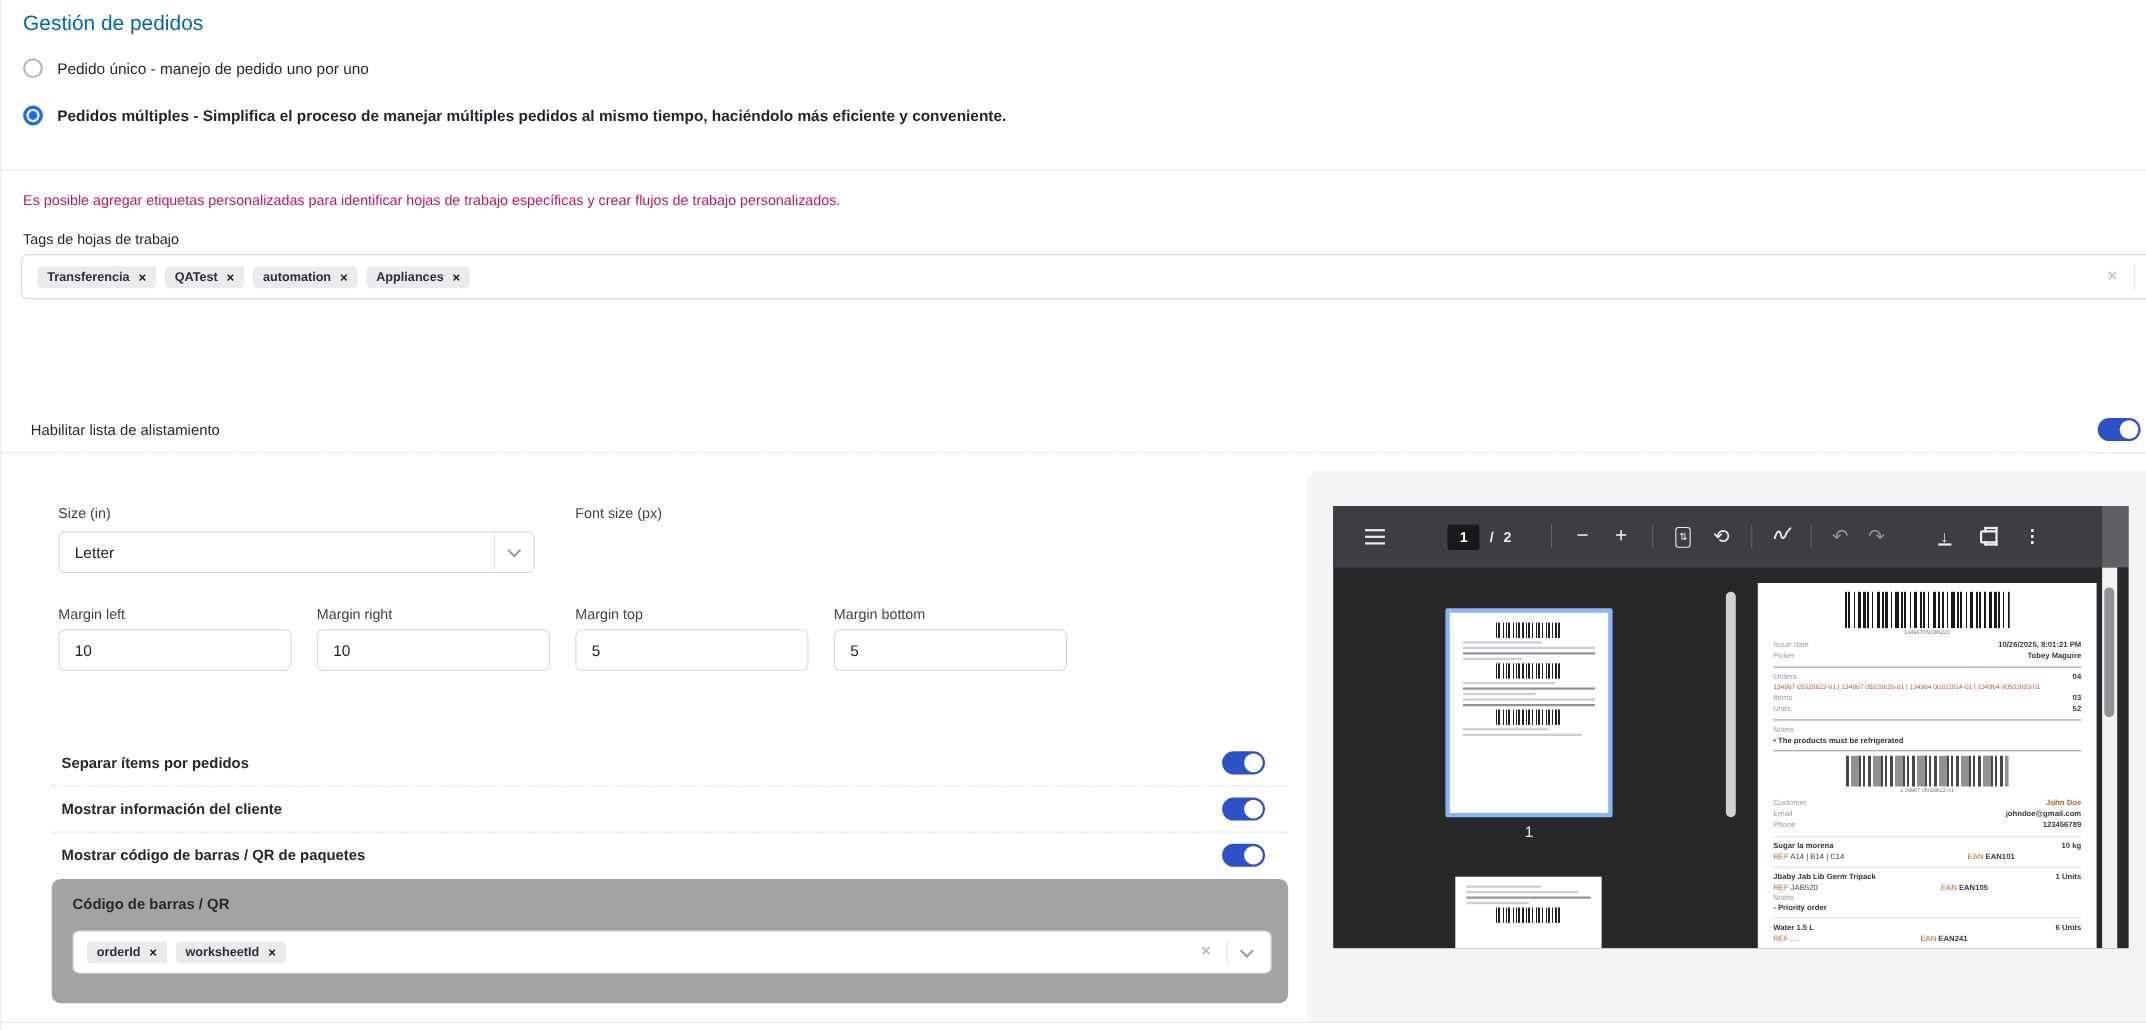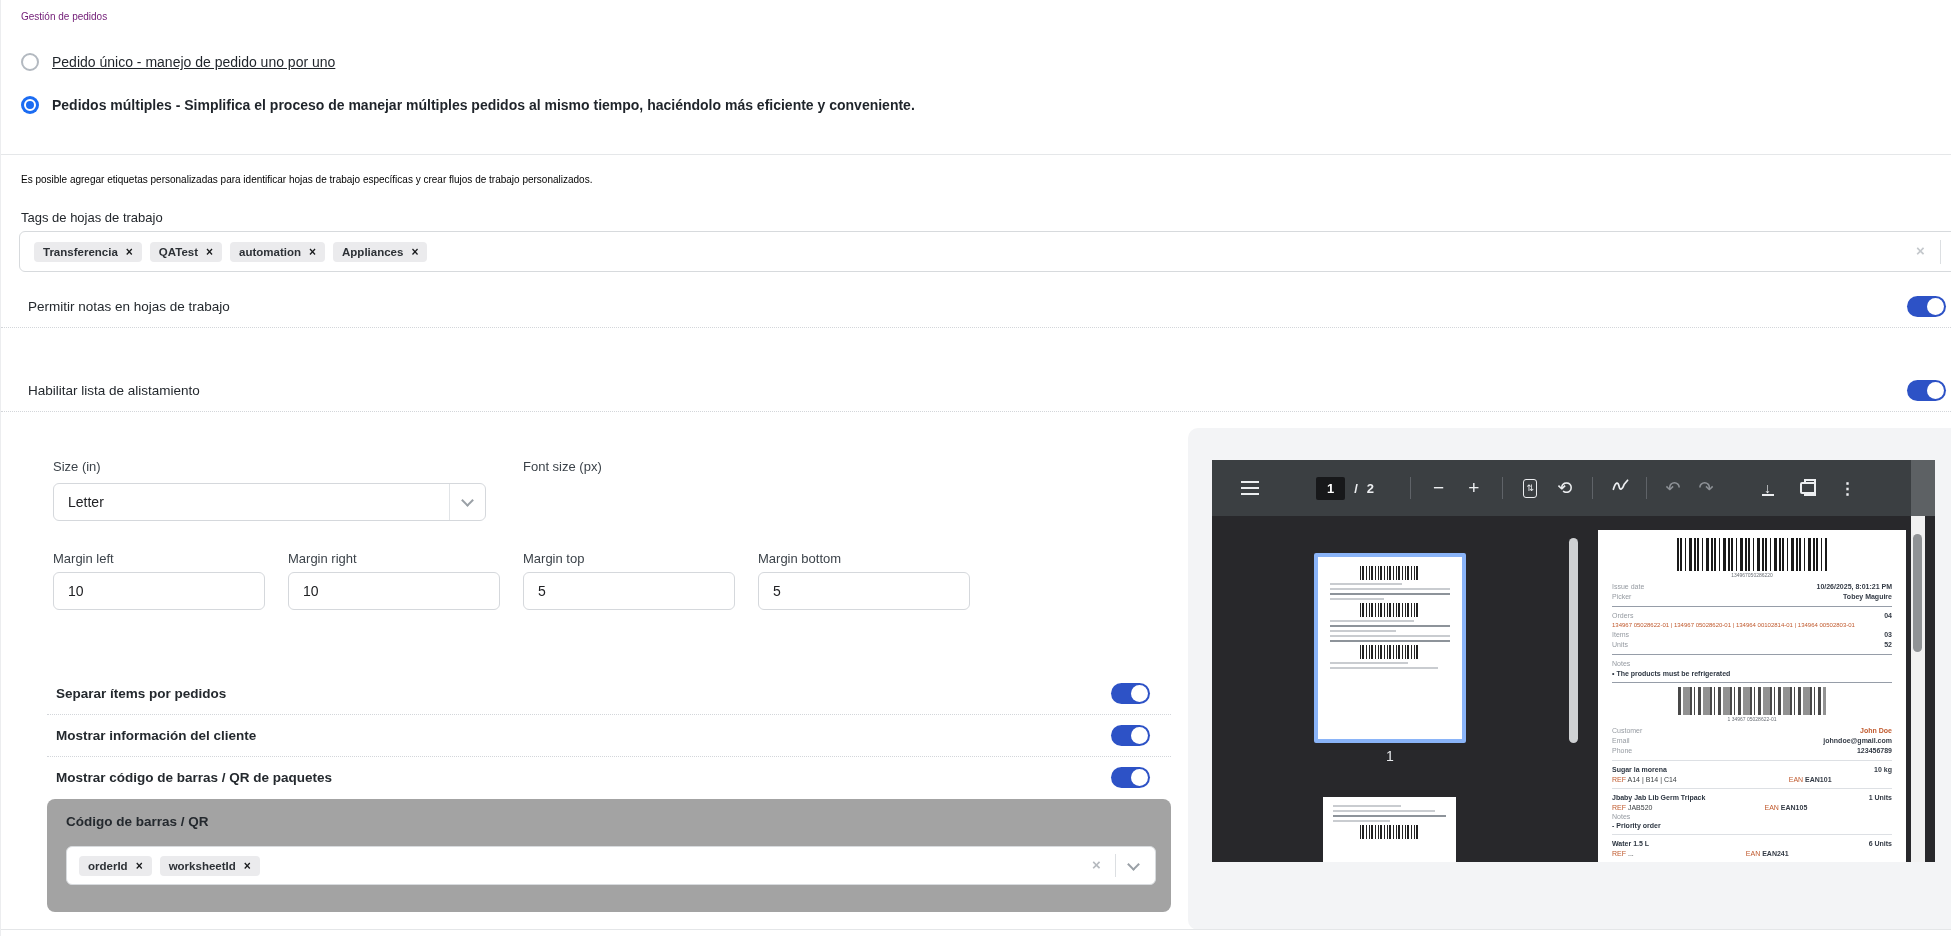--- a/index.html
+++ b/index.html
@@ -1,33 +1,33 @@
 <!DOCTYPE html>
 <html><head>
 <meta charset="utf-8">
 <style>
   * { margin:0; padding:0; box-sizing:border-box; }
   html,body { width:1951px; height:936px; overflow:hidden; background:#fff;
     font-family:"Liberation Sans", sans-serif; color:#23272c; }
   .page { position:absolute; inset:0; border-left:1px solid #ecedef; }
 
   
-  .h-title { position:absolute; left:20px; top:11px; font-size:10px; color:#701a75; }
+  .h-title { position:absolute; left:20px; top:11px; font-size:19px; color:#0369a1; }
   .radio-row { position:absolute; left:20px; display:flex; align-items:center; gap:13px; font-size:14px; color:#1f242a; }
-  .radio-row.r1 { top:53px;text-decoration:underline; }
+  .radio-row.r1 { top:53px; }
   .radio-row.r2 { top:96px;font-weight:bold; }
   .radio { width:18px; height:18px; border-radius:50%; flex:0 0 18px; position:relative; }
   .radio.off { border:2px solid #b3b9c0; background:#fff; }
   .radio.on  { background:#1c6cf2; }
   .radio.on::before { content:""; position:absolute; inset:3px; border-radius:50%; border:2px solid #fff; }
 
   .divider-top { position:absolute; left:0; right:0; top:154px; border-top:1px solid #e5e7e9; }
 
   
-  .desc { position:absolute; left:20px; top:174px; font-size:10px; color:#000000; }
+  .desc { position:absolute; left:20px; top:174px; font-size:13px; color:#be185d; }
   .tags-label { position:absolute; left:20px; top:210px; font-size:13px; color:#23272c; }
   .tags-input { position:absolute; left:18px; top:231px; width:1960px; height:41px;
     background:#fff; border:1px solid #d7dadd; border-radius:6px; display:flex; align-items:center; padding-left:14px; gap:8px; }
   .chip { display:inline-flex; align-items:center; gap:8px; background:#ebebed; border-radius:4px;
     padding:4px 9px; font-size:11.5px; font-weight:bold; color:#2d3136; }
   .chip .x { font-weight:bold; color:#17191b; cursor:pointer; font-size:12px; line-height:1; }
   .tags-clear { position:absolute; left:1896px; top:10px; color:#c4c8cc; font-size:15px; font-weight:bold; }
   .tags-sep { position:absolute; left:1920px; top:8px; width:1px; height:24px; background:#dcdfe2; }
   .chev { display:inline-block; width:9px; height:9px; border-right:2px solid #9aa0a6; border-bottom:2px solid #9aa0a6; transform:rotate(45deg); }
 
@@ -147,24 +147,20 @@
     </span>
     <span class="chip">
       <span>Appliances</span>
       <span class="x">×</span>
     </span>
     <span class="tags-clear">×</span>
     <span class="tags-sep"></span>
 
   </div>
 
-  <div class="trow" style="top:286px;">
-    <span class="lbl">Permitir notas en hojas de trabajo</span>
-    <span class="toggle"></span>
-  </div>
   <div class="trow" style="top:370px;">
     <span class="lbl">Habilitar lista de alistamiento</span>
     <span class="toggle"></span>
   </div>
 
   <div class="form-label" style="left:52px; top:459px;">Size (in)</div>
   <div class="fbox" style="left:52px; top:483px; width:433px;">
     <span>Letter</span>
     <span class="sel-ctl">
         <span class="chev" style="margin-top:-4px;"></span>

